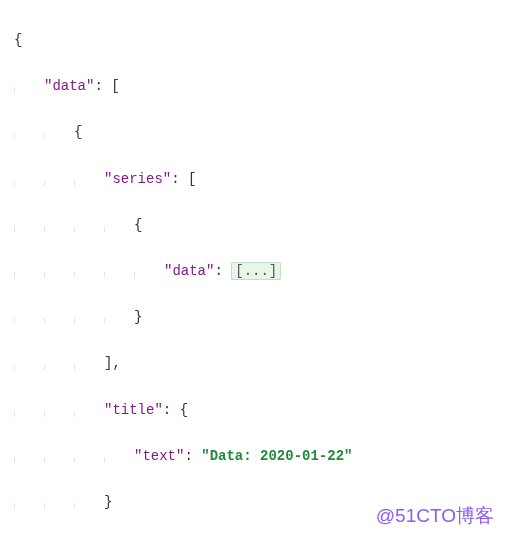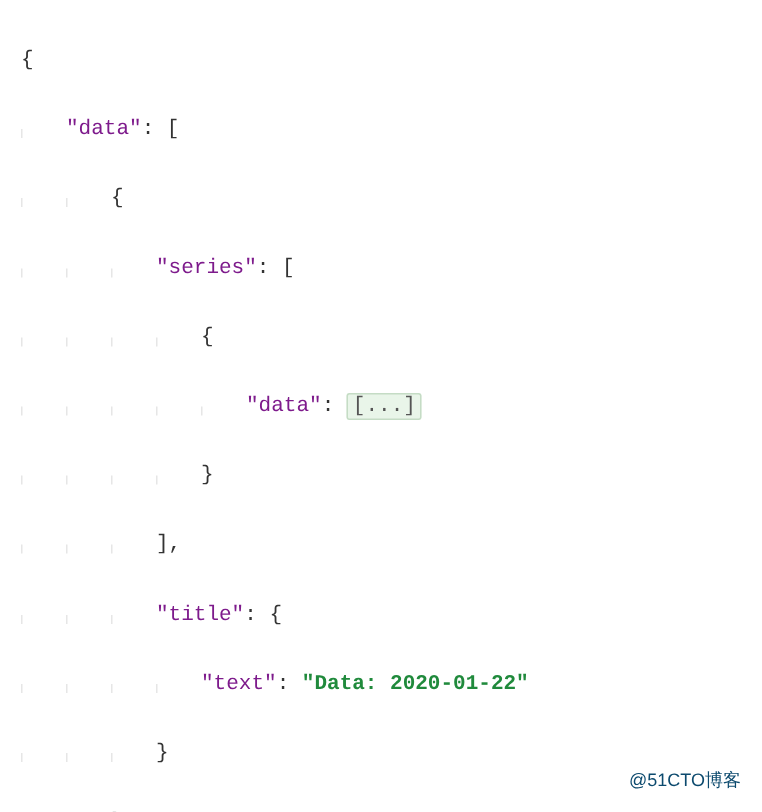--- a/index.html
+++ b/index.html
@@ -45,22 +45,22 @@
     background: #e9f5e9;
     border: 1px solid #c5dcc5;
     border-radius: 2px;
     padding: 0 3px;
     color: #555;
   }
   .watermark {
     position: absolute;
     right: 14px;
     bottom: 10px;
-    color: #0c4a6e;
-    font-size: 12px;
+    color: #8b5cf6;
+    font-size: 19px;
     font-family: sans-serif;
     pointer-events: none;
   }
 </style>
 </head>
 <body>
 
 <div class="code">
 <span class="line"><span class="pun">{</span></span>
 <span class="line"><span class="ind"></span><span class="key">"data"</span><span class="pun">: </span><span class="pun">[</span></span>

